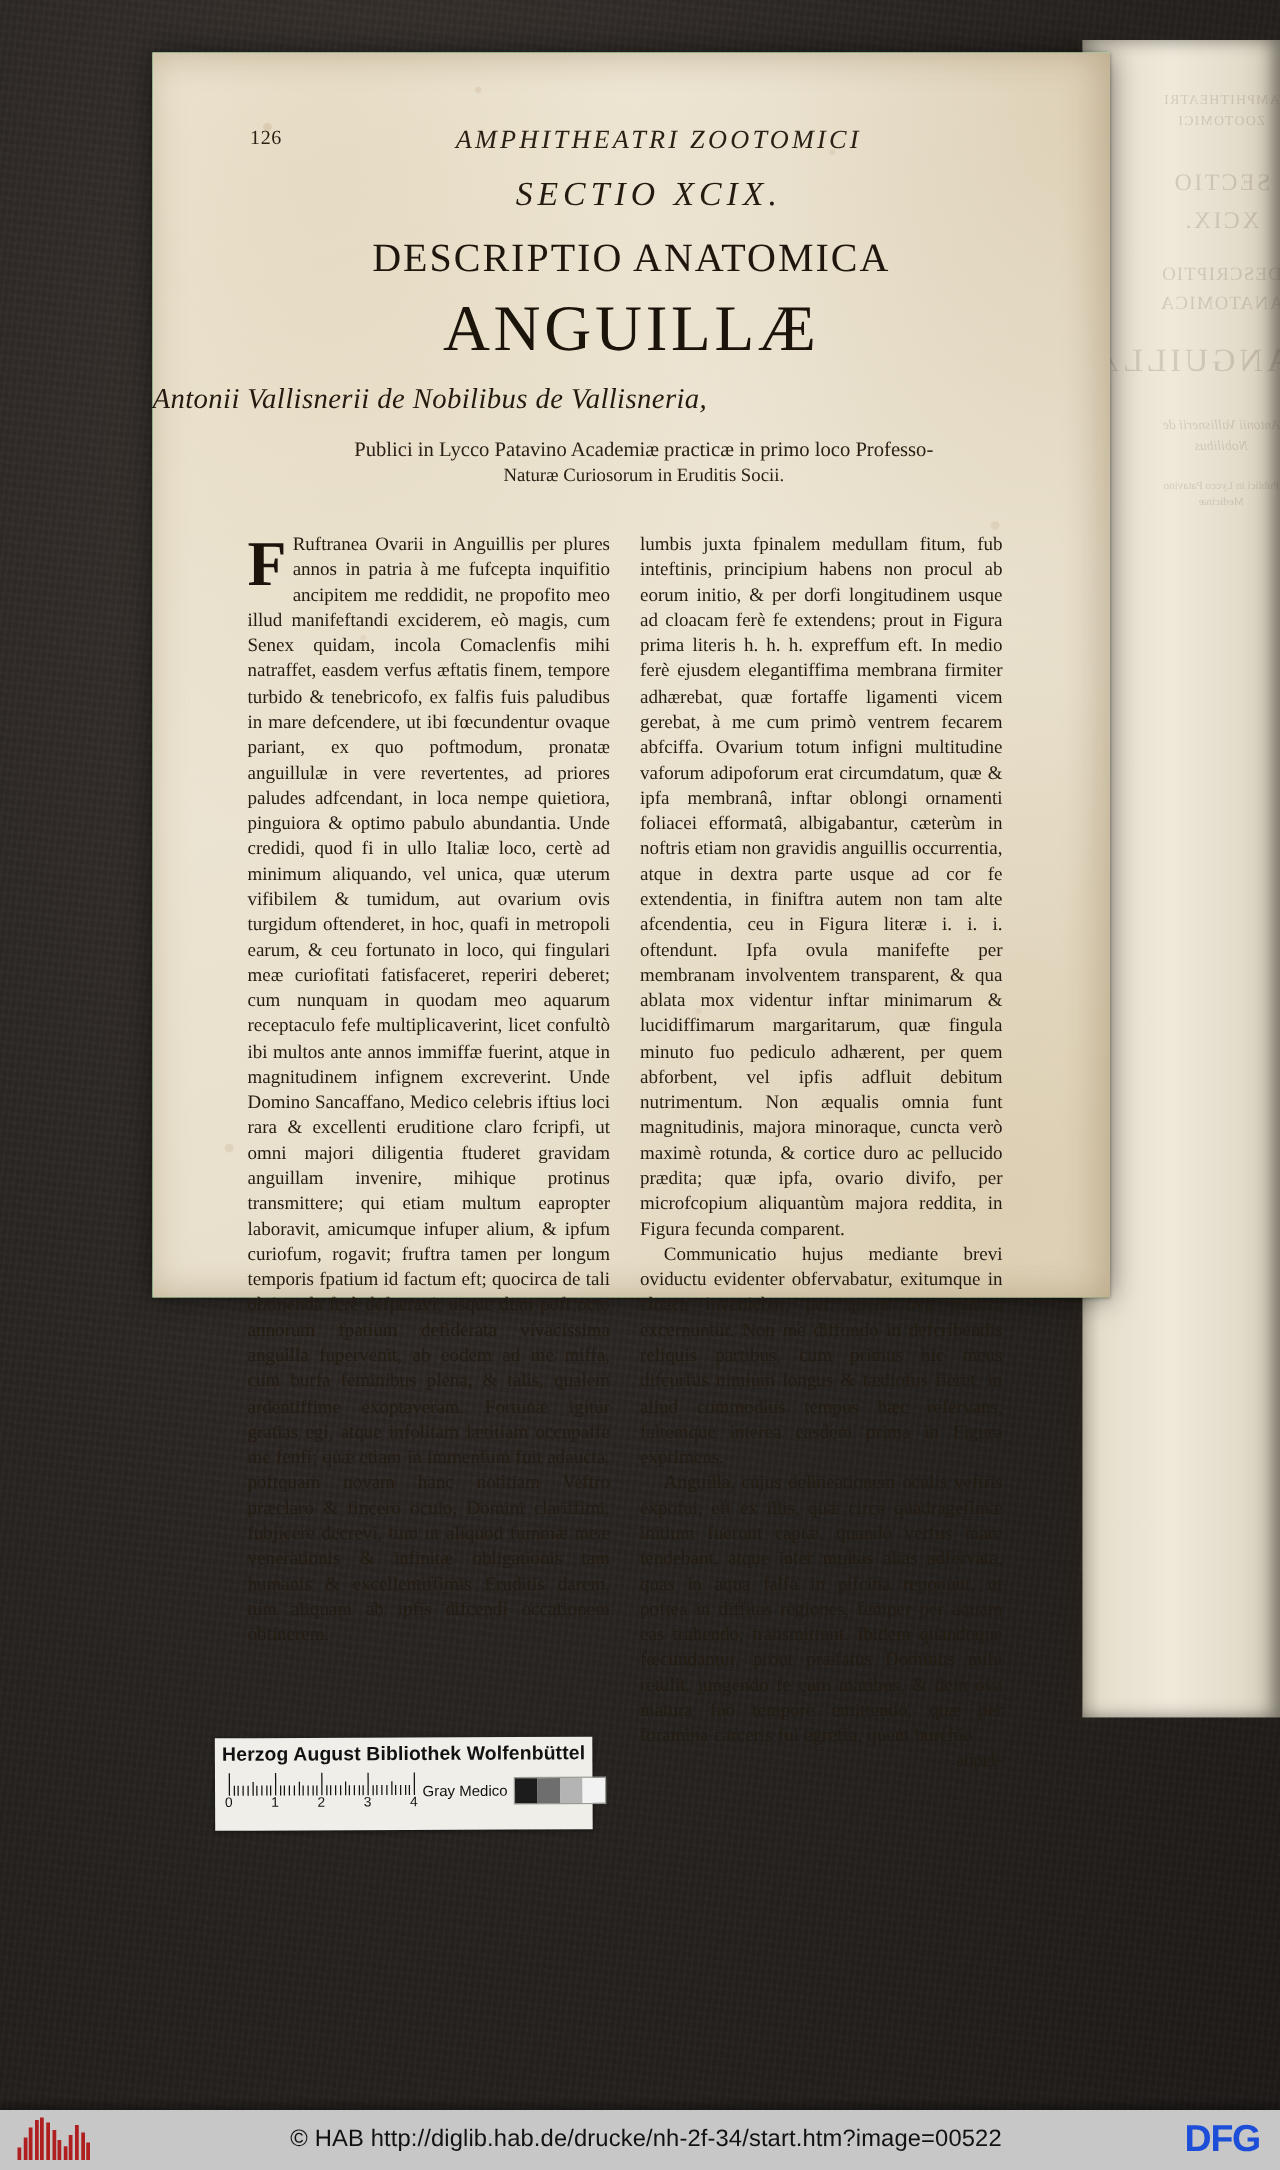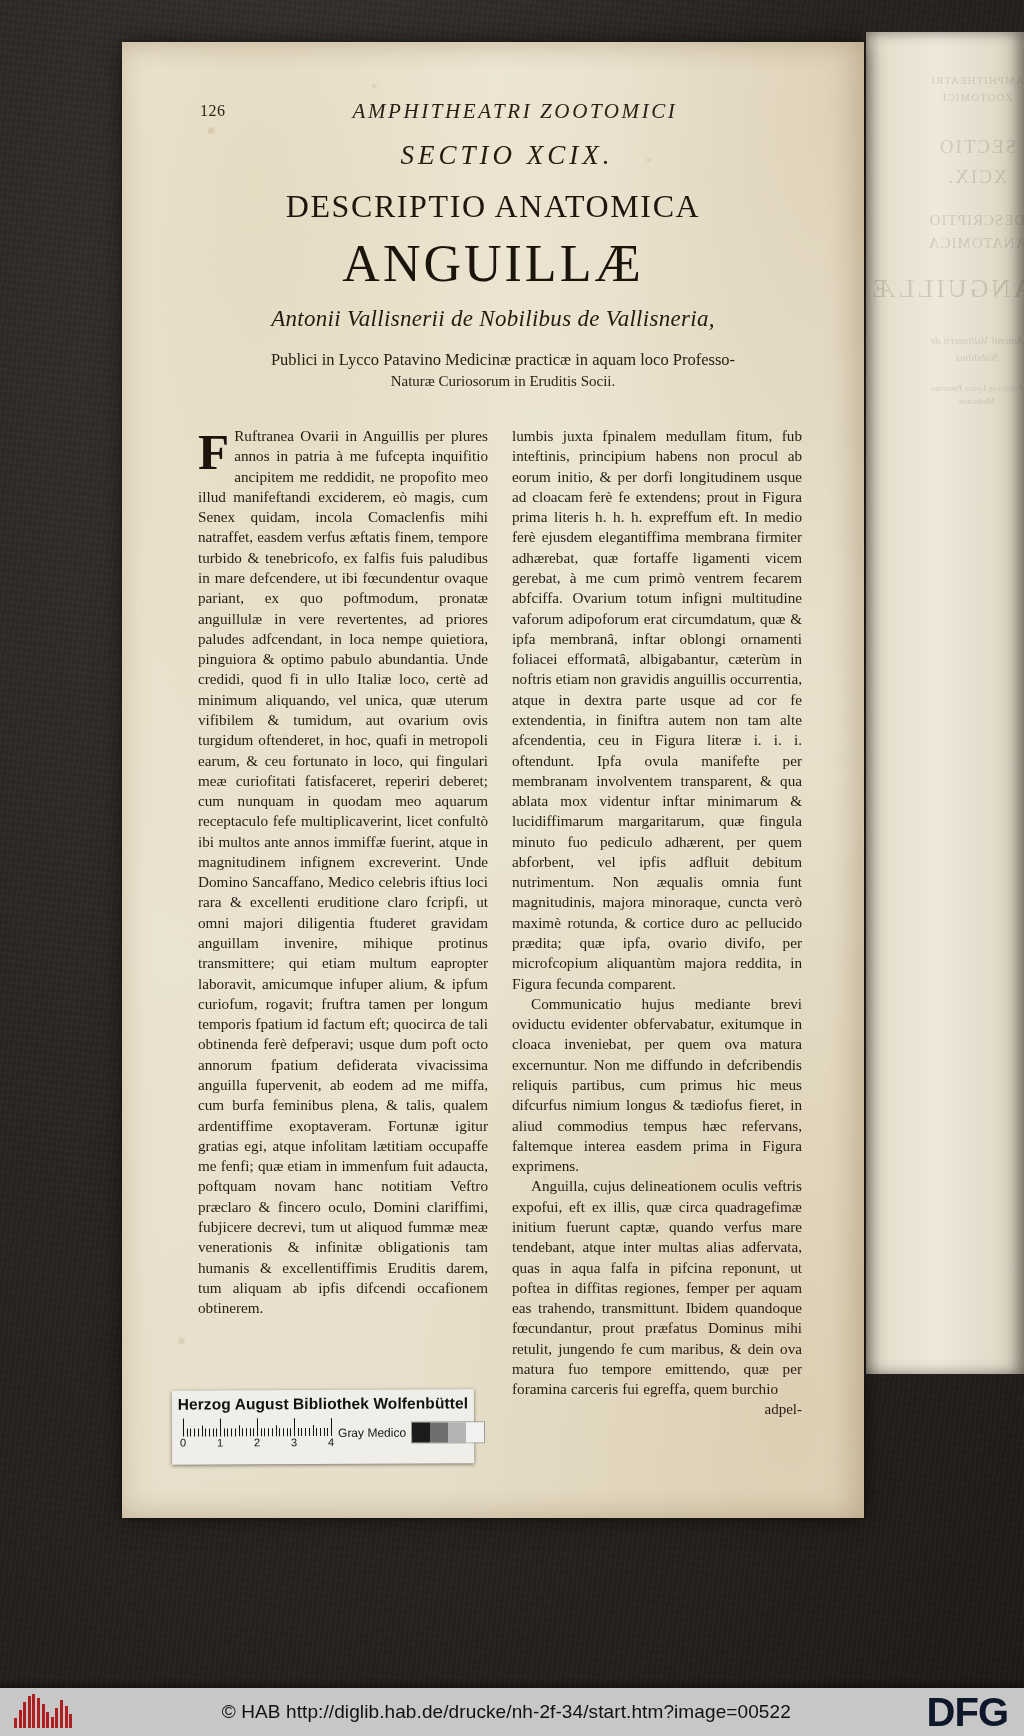--- a/index.html
+++ b/index.html
@@ -52,23 +52,24 @@
   
   #gutter{
     position:absolute;left:846px;top:28px;width:34px;height:1352px;
     background:linear-gradient(90deg, rgba(0,0,0,0) 0%, rgba(40,30,20,.30) 40%, rgba(60,48,34,.12) 70%, rgba(0,0,0,0) 100%);
     pointer-events:none;
   }
 
   
   #page{
     position:absolute;
-    left:122px;top:42px;width:742px;height:1476px;
+    left:122px;top:42px;width:742px;height:996px;
     background:#22c55e;
     box-shadow:0 0 22px rgba(0,0,0,.55), 0 0 3px rgba(0,0,0,.4);
+    padding-left:24px;
   }
   #page-tone{
     position:absolute;inset:0;
     background:
       radial-gradient(ellipse at 18% 10%, rgba(214,196,160,.40) 0%, rgba(214,196,160,0) 42%),
       radial-gradient(ellipse at 90% 92%, rgba(206,186,148,.42) 0%, rgba(206,186,148,0) 40%),
       radial-gradient(ellipse at 96% 4%, rgba(198,176,138,.40) 0%, rgba(198,176,138,0) 34%),
       linear-gradient(160deg,#f2ecdd 0%,#ece5d3 40%,#e6ddc8 100%);
   }
   #page-foxing{
@@ -122,21 +123,21 @@
   }
   .bigtitle{
     position:absolute;left:0;right:0;top:192px;
     text-align:center;
     font-size:52px;
     letter-spacing:3px;
     color:#1b140b;
   }
   .authorline{
     position:absolute;left:0;right:0;top:264px;
-    text-align:center;
+    text-align:left;
     font-style:italic;
     font-size:23px;
     letter-spacing:.3px;
     color:#241a10;
   }
   .attrib{
     position:absolute;left:66px;right:46px;top:306px;
     text-align:center;
     font-size:16.5px;
     line-height:1.42;
@@ -216,21 +217,21 @@
   }
   #footer .url{
     flex:1;text-align:center;font-size:19px;color:#111;letter-spacing:.1px;
     padding-left:10px;
   }
   #hab-logo{
     width:66px;height:36px;margin-left:10px;position:relative;
   }
   #hab-logo .bar{position:absolute;bottom:2px;width:3px;background:#b01f20;}
   #dfg-logo{
-    margin-right:16px;font-weight:700;font-size:40px;color:#0f172a;
+    margin-right:16px;font-weight:700;font-size:30px;color:#1d4ed8;
     letter-spacing:-1px;font-family:"Liberation Sans", sans-serif;
   }
   #footer-shadow{
     position:absolute;left:0;bottom:48px;width:1024px;height:10px;
     background:linear-gradient(180deg, rgba(0,0,0,0) 0%, rgba(0,0,0,.35) 100%);
   }
 </style>
 </head>
 <body>
 
@@ -256,21 +257,21 @@
   <div id="page-edge"></div>
 
   <div id="content">
     <div class="folio">126</div>
     <div class="runhead">AMPHITHEATRI ZOOTOMICI</div>
     <div class="sectio">SECTIO XCIX.</div>
     <div class="descriptio">DESCRIPTIO ANATOMICA</div>
     <div class="bigtitle">ANGUILLÆ</div>
     <div class="authorline">Antonii Vallisnerii de Nobilibus de Vallisneria,</div>
     <div class="attrib">
-      <div class="a1">Publici in Lycco Patavino Medicinæ practicæ in aquam loco Professo-</div>
+      <div class="a1">Publici in Lycco Patavino Academiæ practicæ in primo loco Professo-</div>
       <div class="a3">Naturæ Curiosorum in Eruditis Socii.</div>
     </div>
 
     <div id="cols">
       <div class="col">
         <p class="noindent"><span class="dropcap">F</span><span>Ruftranea Ovarii in Anguillis per plures annos in patria à me fufcepta inquifitio ancipitem me reddidit, ne propofito meo illud manifeftandi exciderem, eò magis, cum Senex quidam, incola Comaclenfis mihi natraffet, easdem verfus æftatis finem, tempore turbido &amp; tenebricofo, ex falfis fuis paludibus in mare defcendere, ut ibi fœcundentur ovaque pariant, ex quo poftmodum, pronatæ anguillulæ in vere revertentes, ad priores paludes adfcendant, in loca nempe quietiora, pinguiora &amp; optimo pabulo abundantia. Unde credidi, quod fi in ullo Italiæ loco, certè ad minimum aliquando, vel unica, quæ uterum vifibilem &amp; tumidum, aut ovarium ovis turgidum oftenderet, in hoc, quafi in metropoli earum, &amp; ceu fortunato in loco, qui fingulari meæ curiofitati fatisfaceret, reperiri deberet; cum nunquam in quodam meo aquarum receptaculo fefe multiplicaverint, licet confultò ibi multos ante annos immiffæ fuerint, atque in magnitudinem infignem excreverint. Unde Domino Sancaffano, Medico celebris iftius loci rara &amp; excellenti eruditione claro fcripfi, ut omni majori diligentia ftuderet gravidam anguillam invenire, mihique protinus transmittere; qui etiam multum eapropter laboravit, amicumque infuper alium, &amp; ipfum curiofum, rogavit; fruftra tamen per longum temporis fpatium id factum eft; quocirca de tali obtinenda ferè defperavi; usque dum poft octo annorum fpatium defiderata vivacissima anguilla fupervenit, ab eodem ad me miffa, cum burfa feminibus plena, &amp; talis, qualem ardentiffime exoptaveram. Fortunæ igitur gratias egi, atque infolitam lætitiam occupaffe me fenfi; quæ etiam in immenfum fuit adaucta, poftquam novam hanc notitiam Veftro præclaro &amp; fincero oculo, Domini clariffimi, fubjicere decrevi, tum ut aliquod fummæ meæ venerationis &amp; infinitæ obligationis tam humanis &amp; excellentiffimis Eruditis darem, tum aliquam ab ipfis difcendi occafionem obtinerem.</span></p>
       </div>
       <div class="col">
         <p class="noindent">lumbis juxta fpinalem medullam fitum, fub inteftinis, principium habens non procul ab eorum initio, &amp; per dorfi longitudinem usque ad cloacam ferè fe extendens; prout in Figura prima literis h. h. h. expreffum eft. In medio ferè ejusdem elegantiffima membrana firmiter adhærebat, quæ fortaffe ligamenti vicem gerebat, à me cum primò ventrem fecarem abfciffa. Ovarium totum infigni multitudine vaforum adipoforum erat circumdatum, quæ &amp; ipfa membranâ, inftar oblongi ornamenti foliacei efformatâ, albigabantur, cæterùm in noftris etiam non gravidis anguillis occurrentia, atque in dextra parte usque ad cor fe extendentia, in finiftra autem non tam alte afcendentia, ceu in Figura literæ i. i. i. oftendunt. Ipfa ovula manifefte per membranam involventem transparent, &amp; qua ablata mox videntur inftar minimarum &amp; lucidiffimarum margaritarum, quæ fingula minuto fuo pediculo adhærent, per quem abforbent, vel ipfis adfluit debitum nutrimentum. Non æqualis omnia funt magnitudinis, majora minoraque, cuncta verò maximè rotunda, &amp; cortice duro ac pellucido prædita; quæ ipfa, ovario divifo, per microfcopium aliquantùm majora reddita, in Figura fecunda comparent.</p>
         <p>Communicatio hujus mediante brevi oviductu evidenter obfervabatur, exitumque in cloaca inveniebat, per quem ova matura excernuntur. Non me diffundo in defcribendis reliquis partibus, cum primus hic meus difcurfus nimium longus &amp; tædiofus fieret, in aliud commodius tempus hæc refervans, faltemque interea easdem prima in Figura exprimens.</p>

